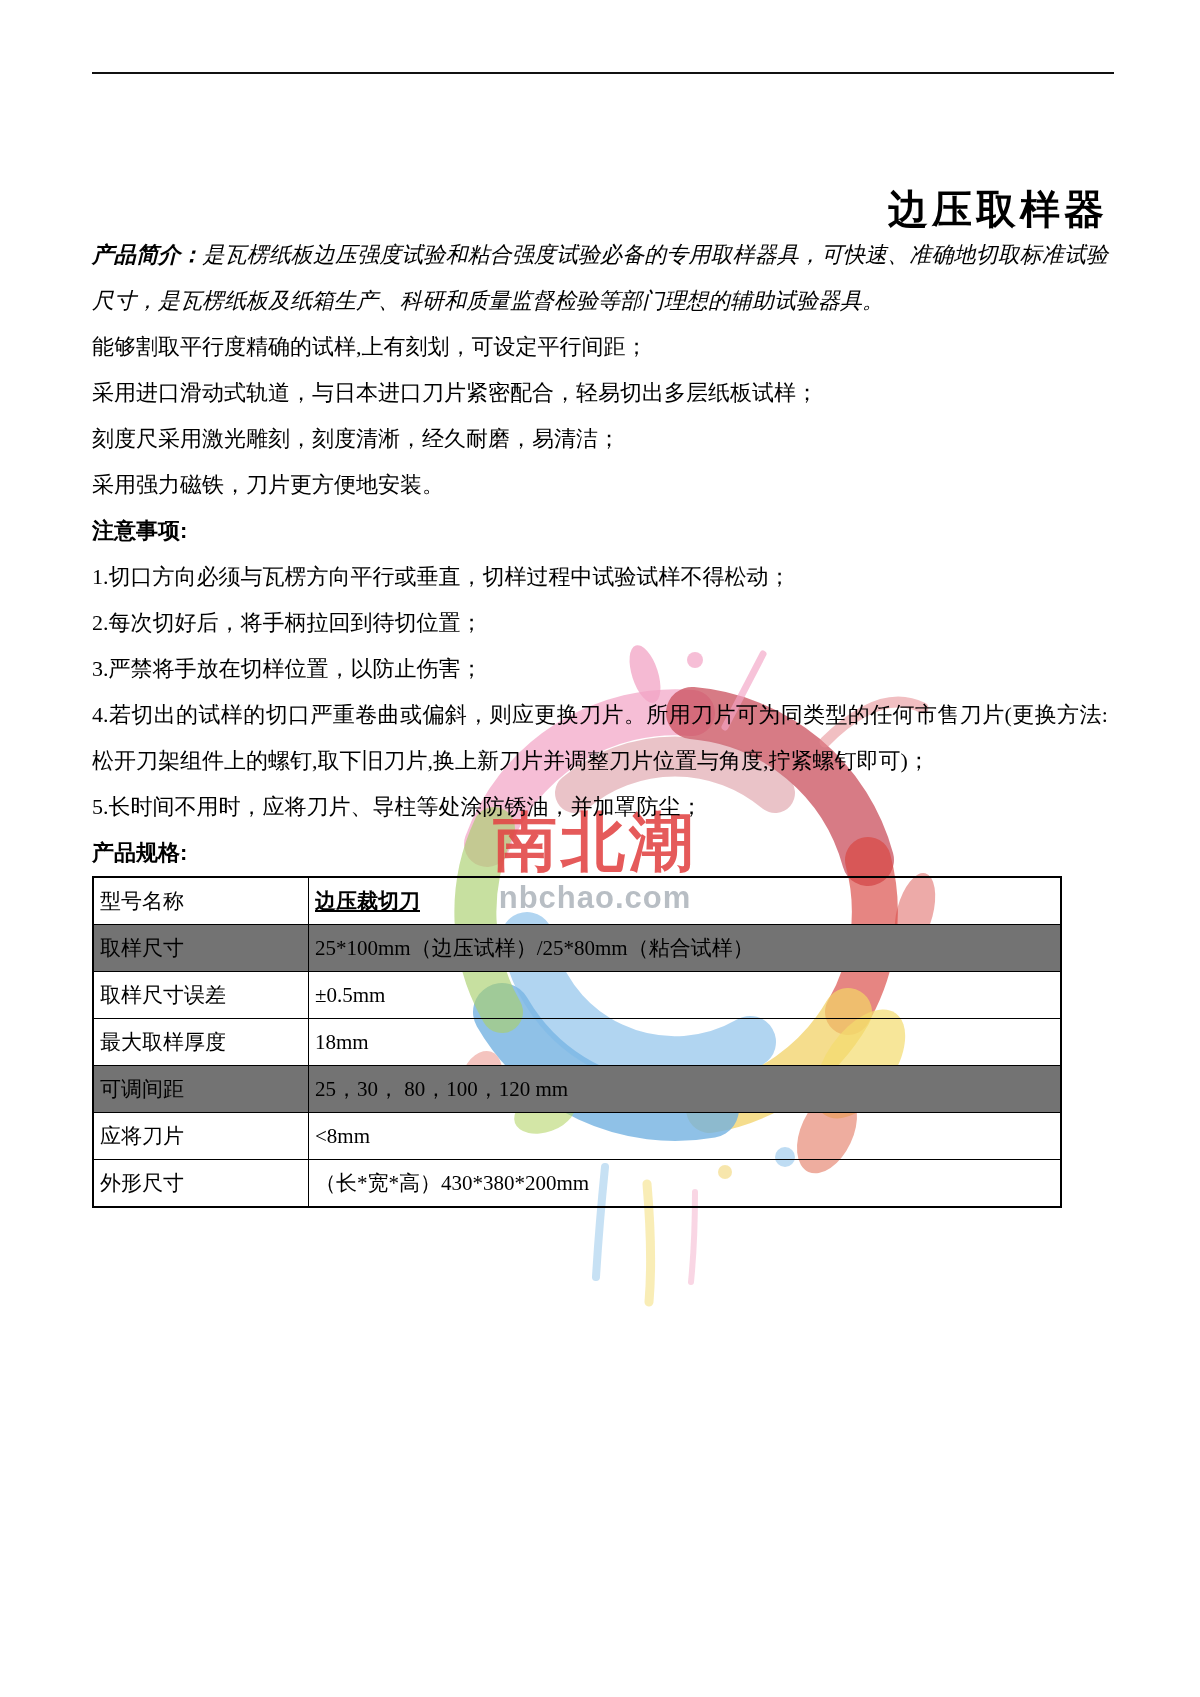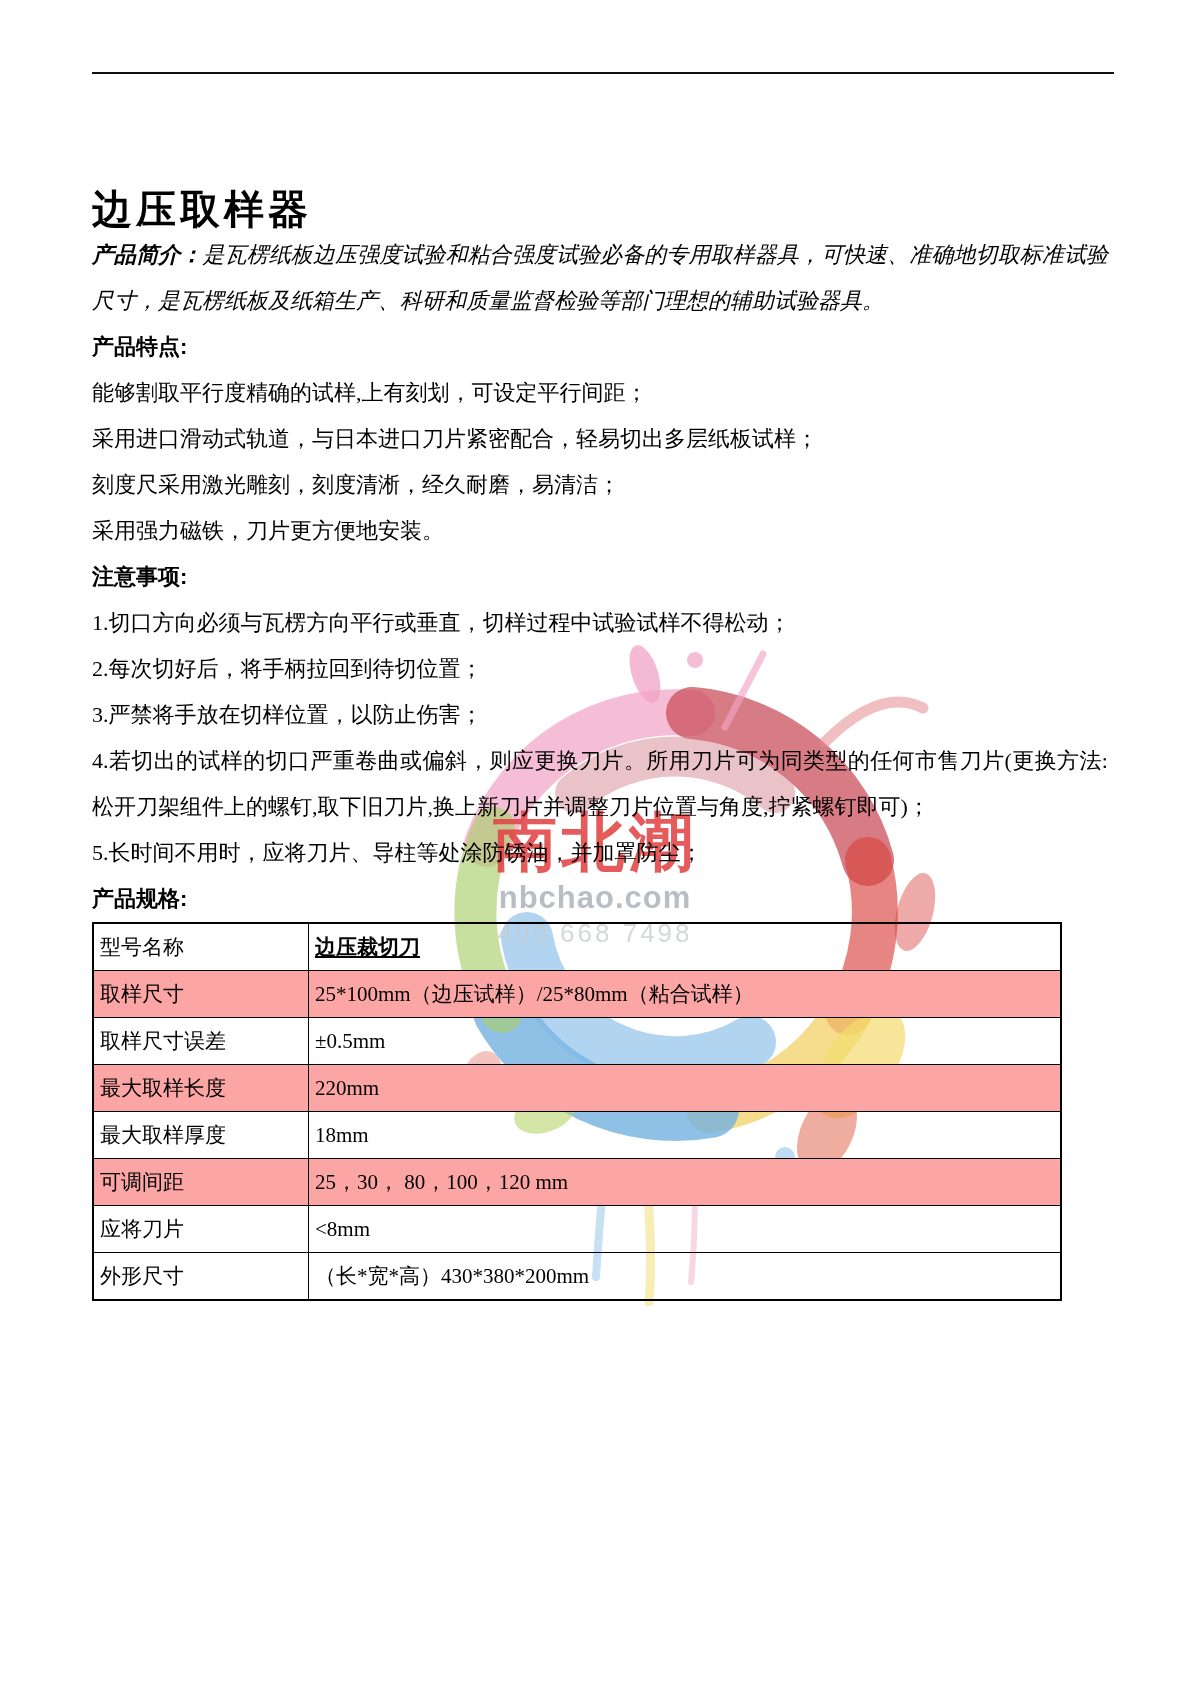--- a/index.html
+++ b/index.html
@@ -19,21 +19,21 @@
   .watermark{
     position:absolute;left:395px;top:612px;width:600px;height:700px;
     z-index:0;pointer-events:none;
   }
   .content{
     position:absolute;left:92px;top:0;width:1016px;z-index:1;
   }
   h1.doc-title{
     margin:0;padding:188px 0 0 0;
     font-size:40px;line-height:44px;font-weight:bold;
-    text-align:left;letter-spacing:4px;
+    text-align:right;letter-spacing:4px;
     font-family:"Liberation Serif","DejaVu Serif",serif;
   }
   .intro{margin:32px 0 0 0;font-style:italic;}
   p.line,p.para{
     margin:0;font-size:22px;line-height:46px;text-align:justify;
     font-family:"Liberation Serif","DejaVu Serif",serif;
   }
   .inline-label{
     font-weight:bold;
     font-family:"Liberation Sans","DejaVu Sans",sans-serif;
@@ -50,21 +50,21 @@
   }
   table.spec-table td{
     border:1px solid #000;
     height:46px;
     vertical-align:middle;
     font-size:21px;
     padding:0 6px;
     background:transparent;
   }
   table.spec-table td.col-label{width:202px;}
-  table.spec-table tr.shaded td{background:#fca5a5;}
+  table.spec-table tr.shaded td{background:#737373;}
   table.spec-table td.bold-value{font-weight:bold;text-decoration:underline;}
 </style>
 </head>
 <body>
 
 <div class="page">
 
   <div class="header-rule"></div>
 
   <svg class="watermark" viewBox="0 0 600 700" xmlns="http://www.w3.org/2000/svg">
@@ -97,21 +97,20 @@
     <text x="200" y="296" text-anchor="middle" font-size="31" font-weight="bold" font-family="'Liberation Sans','DejaVu Sans',sans-serif" fill="#a7aeb6" opacity="0.8" letter-spacing="1">nbchao.com</text>
     <text x="200" y="330" text-anchor="middle" font-size="26" font-family="'Liberation Sans','DejaVu Sans',sans-serif" fill="#c6cbd1" opacity="0.75" letter-spacing="3">400 668 7498</text>
   </svg>
 
   <div class="content">
 
     <h1 class="doc-title">边压取样器</h1>
 
     <p class="para intro"><span class="inline-label">产品简介：</span><span>是瓦楞纸板边压强度试验和粘合强度试验必备的专用取样器具，可快速、准确地切取标准试验尺寸，是瓦楞纸板及纸箱生产、科研和质量监督检验等部门理想的辅助试验器具。</span></p>
 
-    <p class="sec-heading">产品特点:</p>
     <p class="line">能够割取平行度精确的试样,上有刻划，可设定平行间距；</p>
     <p class="line">采用进口滑动式轨道，与日本进口刀片紧密配合，轻易切出多层纸板试样；</p>
     <p class="line">刻度尺采用激光雕刻，刻度清淅，经久耐磨，易清洁；</p>
     <p class="line">采用强力磁铁，刀片更方便地安装。</p>
 
     <p class="sec-heading">注意事项:</p>
     <p class="line">1.切口方向必须与瓦楞方向平行或垂直，切样过程中试验试样不得松动；</p>
     <p class="line">2.每次切好后，将手柄拉回到待切位置；</p>
     <p class="line">3.严禁将手放在切样位置，以防止伤害；</p>
     <p class="para">4.若切出的试样的切口严重卷曲或偏斜，则应更换刀片。所用刀片可为同类型的任何市售刀片(更换方法:松开刀架组件上的螺钉,取下旧刀片,换上新刀片并调整刀片位置与角度,拧紧螺钉即可)；</p>
@@ -126,24 +125,20 @@
           <td class="bold-value">边压裁切刀</td>
         </tr>
         <tr class="shaded">
           <td class="col-label">取样尺寸</td>
           <td>25*100mm（边压试样）/25*80mm（粘合试样）</td>
         </tr>
         <tr>
           <td class="col-label">取样尺寸误差</td>
           <td>±0.5mm</td>
         </tr>
-        <tr class="shaded">
-          <td class="col-label">最大取样长度</td>
-          <td>220mm</td>
-        </tr>
         <tr>
           <td class="col-label">最大取样厚度</td>
           <td>18mm</td>
         </tr>
         <tr class="shaded">
           <td class="col-label">可调间距</td>
           <td>25，30， 80，100，120 mm</td>
         </tr>
         <tr>
           <td class="col-label">应将刀片</td>

